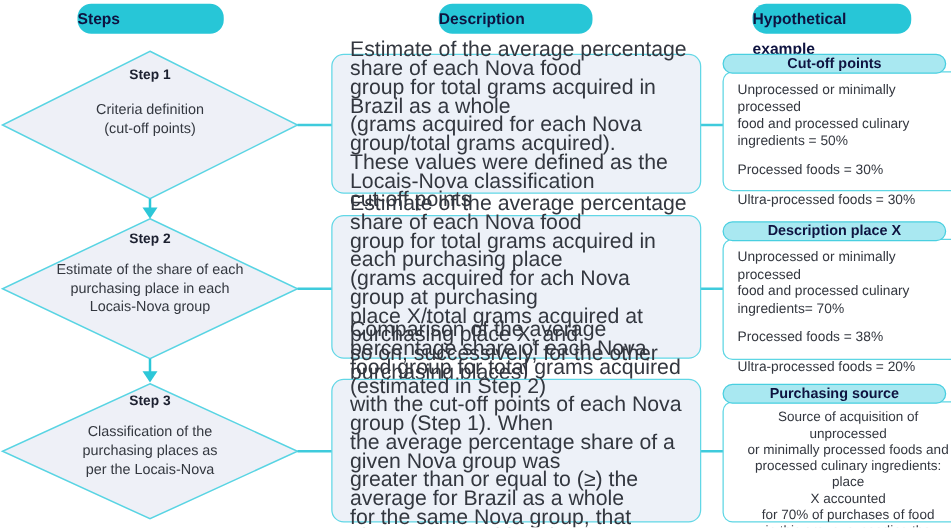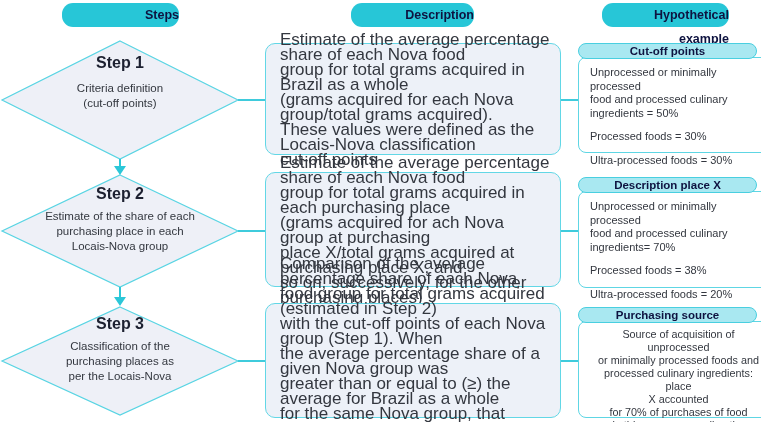--- a/index.html
+++ b/index.html
@@ -5,29 +5,29 @@
   html,body{margin:0;padding:0;background:#fff;}
   .canvas{
     position:relative;width:761px;height:422px;background:#ffffff;
     font-family:"Liberation Sans",sans-serif;overflow:hidden;
   }
   svg.flow{position:absolute;left:0;top:0;width:761px;height:422px;}
 
   .pill{
     position:absolute;height:24px;border-radius:11px;background:#27c6d7;
     color:#0e1340;font-weight:bold;font-size:12.5px;line-height:24px;
-    text-align:right;box-sizing:border-box;
+    text-align:left;box-sizing:border-box;
   }
   .pill-steps{left:62px;top:3px;width:117px;}
   .pill-desc{left:351px;top:3px;width:123px;}
-  .pill-ex{left:602px;top:3px;width:127px;padding-left:43px;}
+  .pill-ex{left:602px;top:3px;width:127px;}
 
   .d-title{
     position:absolute;left:20px;width:200px;text-align:center;
-    font-weight:bold;font-size:16px;color:#1c2030;
+    font-weight:bold;font-size:11px;color:#1c2030;
   }
   .d-body{
     position:absolute;left:20px;width:200px;text-align:center;
     font-size:11.5px;line-height:15px;color:#33373f;white-space:pre-line;
   }
 
   .desc-box{
     position:absolute;left:265px;width:296px;box-sizing:border-box;
     background:#edf1f8;border:1px solid #62d7e6;border-radius:10px;
     display:flex;align-items:center;

